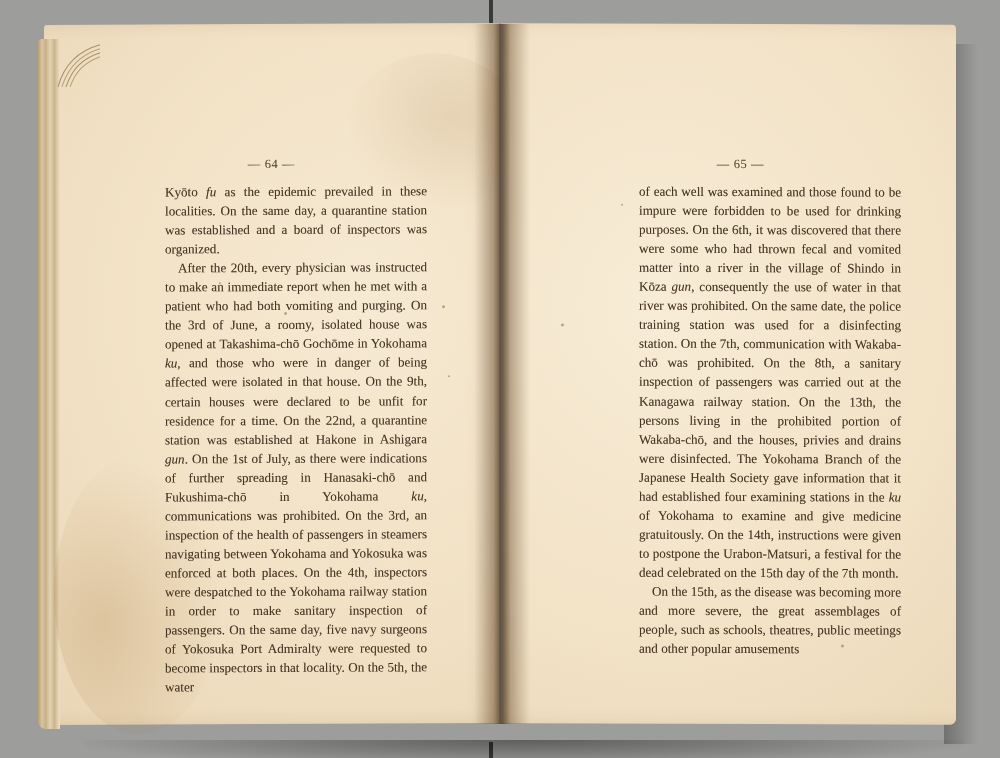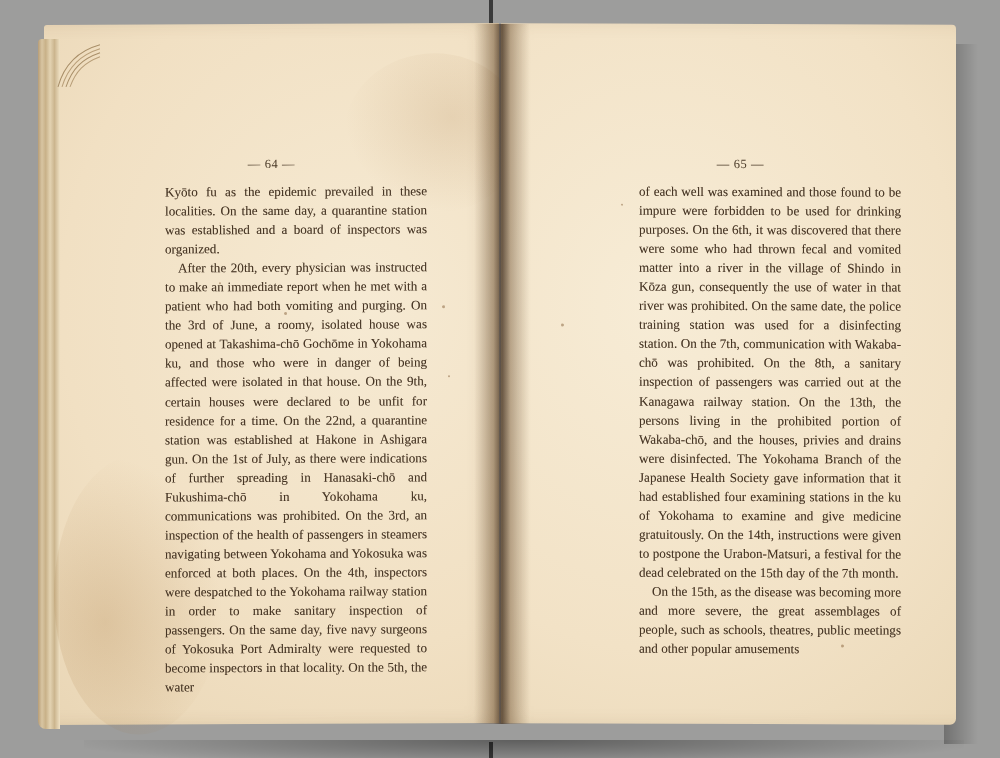--- a/index.html
+++ b/index.html
@@ -184,21 +184,21 @@
     left: 138px;
     width: 262px;
   }
 
   .textblock p {
     margin: 0;
   }
   .textblock p.indent {
     text-indent: 13px;
   }
-  .it { }
+  .it { font-style: italic; }
 
   
   .textblock {
     text-shadow: 0 0 0.4px rgba(70,53,36,0.35);
   }
 </style>
 </head>
 <body>
 
 <div class="scan">

